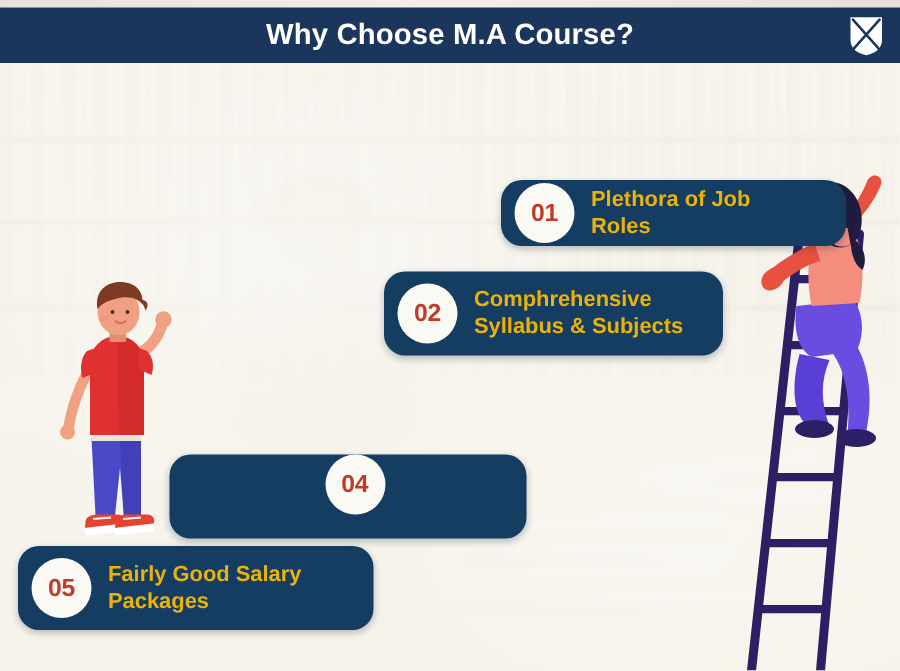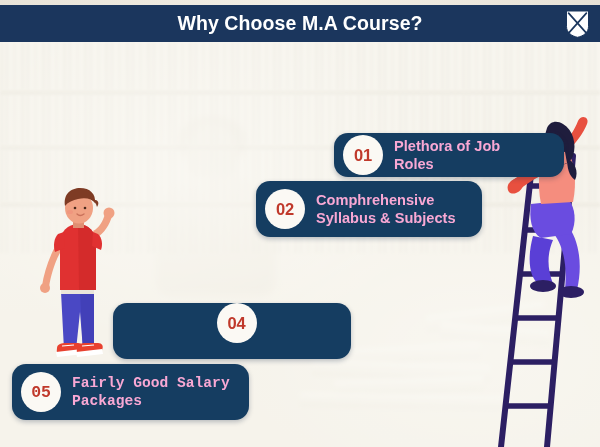--- a/index.html
+++ b/index.html
@@ -125,34 +125,34 @@
     flex:0 0 auto;
     width:40px; height:40px;
     border-radius:50%;
     background:#fbf9f4;
     display:flex; align-items:center; justify-content:center;
     color:#c0392b;
     font-size:16.5px; font-weight:bold;
     letter-spacing:-0.2px;
   }
   .pill-text {
-    color:#f9a8d4;
+    color:#eab308;
     font-size:14.6px;
     font-weight:bold;
     line-height:1.26;
     margin-left:11px;
     padding-right:13px;
     white-space:pre-line;
   }
 
-  #pill-1 { left:334px; top:120px; width:230px; height:44px;margin-top:13px; }
+  #pill-1 { left:334px; top:120px; width:230px; height:44px; }
   #pill-2 { left:256px; top:181px; width:226px; height:56px; }
   #pill-3 { left:199px; top:242px; width:231px; height:56px; }
   #pill-4 { left:113px; top:303px; width:238px; height:56px;flex-direction:column; }
-  #pill-5 { left:12px;  top:364px; width:237px; height:56px;font-family:Liberation Mono, monospace; }
+  #pill-5 { left:12px;  top:364px; width:237px; height:56px; }
 
   
   .char-left { position:absolute; left:30px; top:180px; width:100px; height:190px; }
 
   
   .char-right { position:absolute; left:495px; top:118px; width:105px; height:329px; }
 
   svg { display:block; overflow:visible; }
 </style>
 </head>

